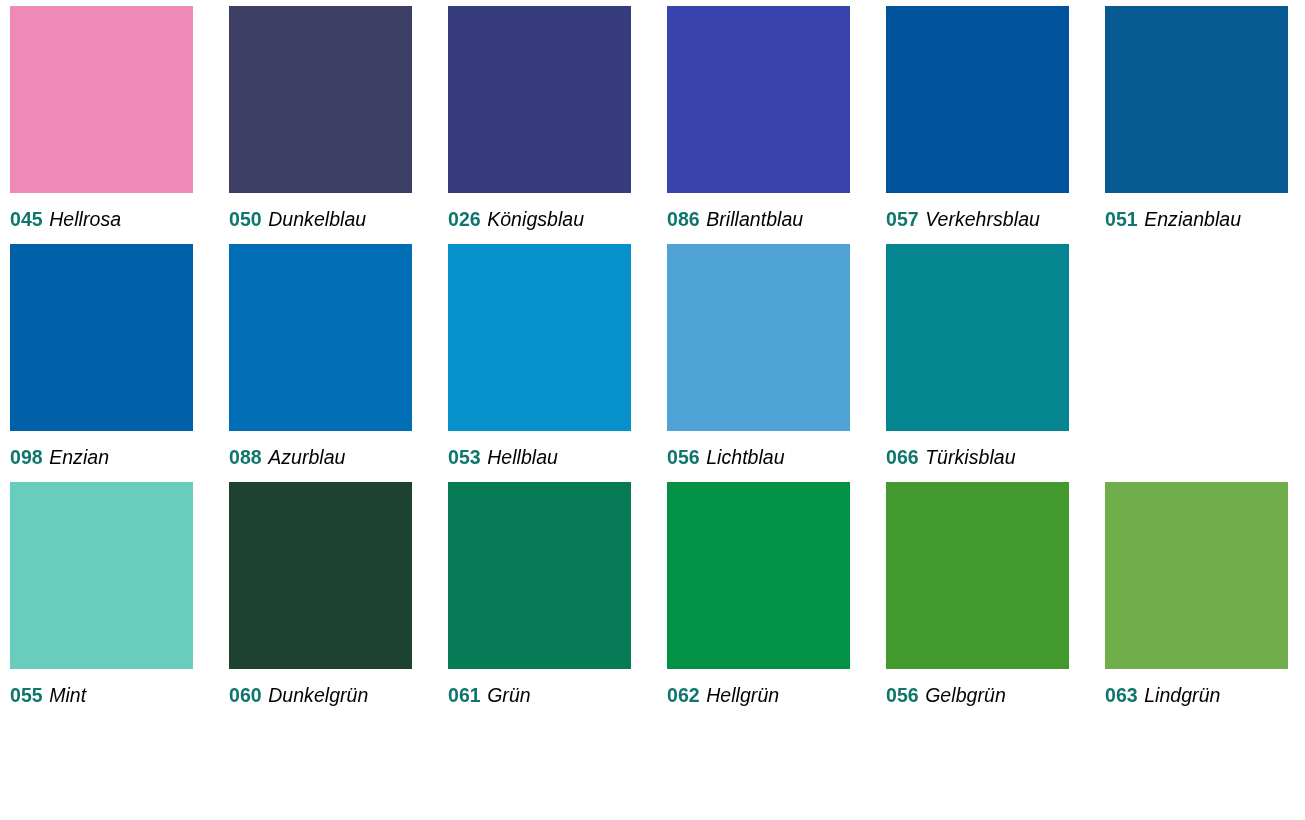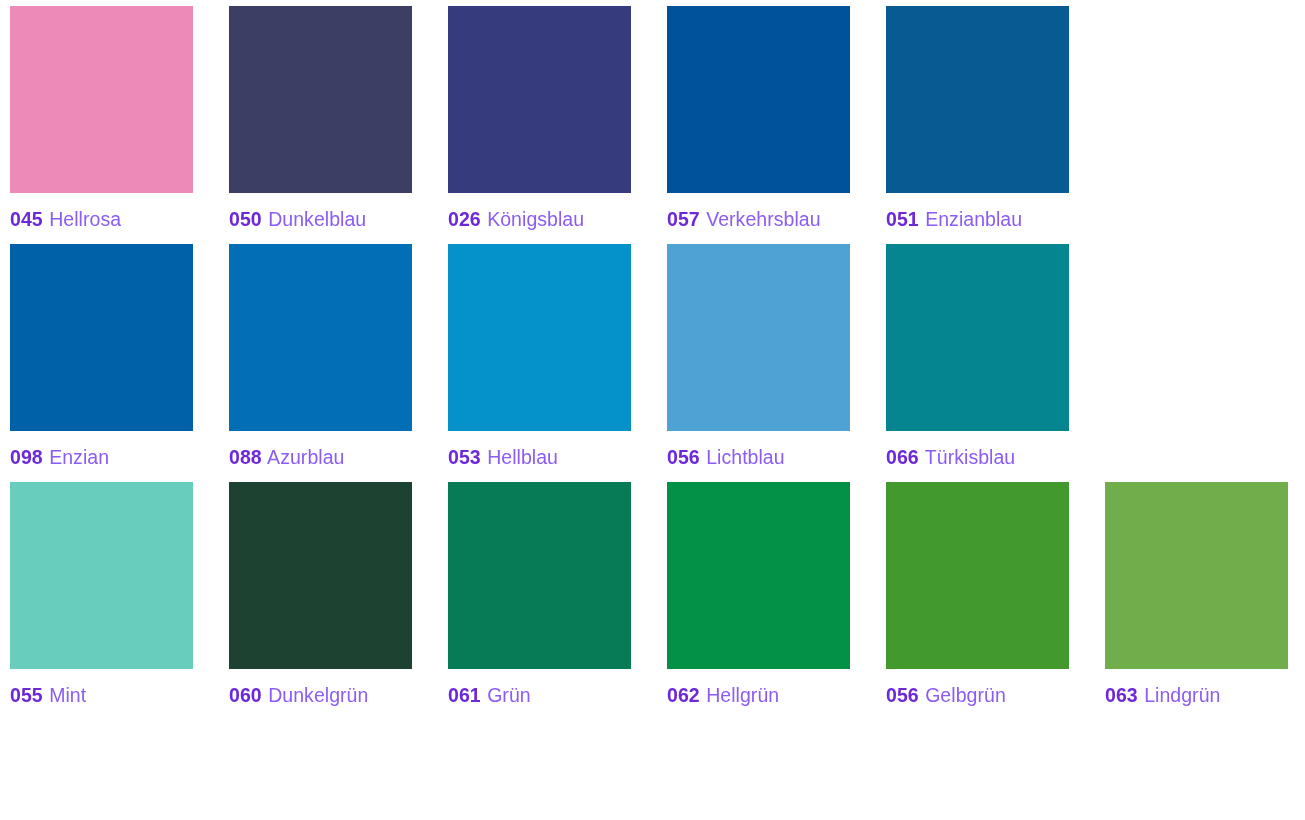--- a/index.html
+++ b/index.html
@@ -43,44 +43,49 @@
   .swatch-label {
     margin-top: 13px;
     font-size: 19.5px;
     line-height: 26px;
     color: #5d6470;
     letter-spacing: 0.05px;
     word-spacing: 1px;
   }
   .swatch-code {
     font-weight: bold;
-    color: #6d28d9;
+    color: #0f766e;
   }
   .swatch-name {
     font-weight: normal;
-    color: #8b5cf6;
+    color: #000000;
+    font-style: italic;
   }
 </style>
 </head>
 <body>
 
 <div class="palette">
 
 <div class="swatch-row">
       <div class="swatch-cell">
         <div class="swatch-chip" style="background-color: rgb(238, 138, 184);"></div>
         <div class="swatch-label"><span class="swatch-code">045</span> <span class="swatch-name">Hellrosa</span></div>
       </div>
       <div class="swatch-cell">
         <div class="swatch-chip" style="background-color: rgb(60, 63, 99);"></div>
         <div class="swatch-label"><span class="swatch-code">050</span> <span class="swatch-name">Dunkelblau</span></div>
       </div>
       <div class="swatch-cell">
         <div class="swatch-chip" style="background-color: rgb(53, 59, 125);"></div>
         <div class="swatch-label"><span class="swatch-code">026</span> <span class="swatch-name">Königsblau</span></div>
+      </div>
+      <div class="swatch-cell">
+        <div class="swatch-chip" style="background-color: rgb(56, 67, 174);"></div>
+        <div class="swatch-label"><span class="swatch-code">086</span> <span class="swatch-name">Brillantblau</span></div>
       </div>
       <div class="swatch-cell">
         <div class="swatch-chip" style="background-color: rgb(0, 82, 155);"></div>
         <div class="swatch-label"><span class="swatch-code">057</span> <span class="swatch-name">Verkehrsblau</span></div>
       </div>
       <div class="swatch-cell">
         <div class="swatch-chip" style="background-color: rgb(7, 91, 146);"></div>
         <div class="swatch-label"><span class="swatch-code">051</span> <span class="swatch-name">Enzianblau</span></div>
       </div>
     </div>

